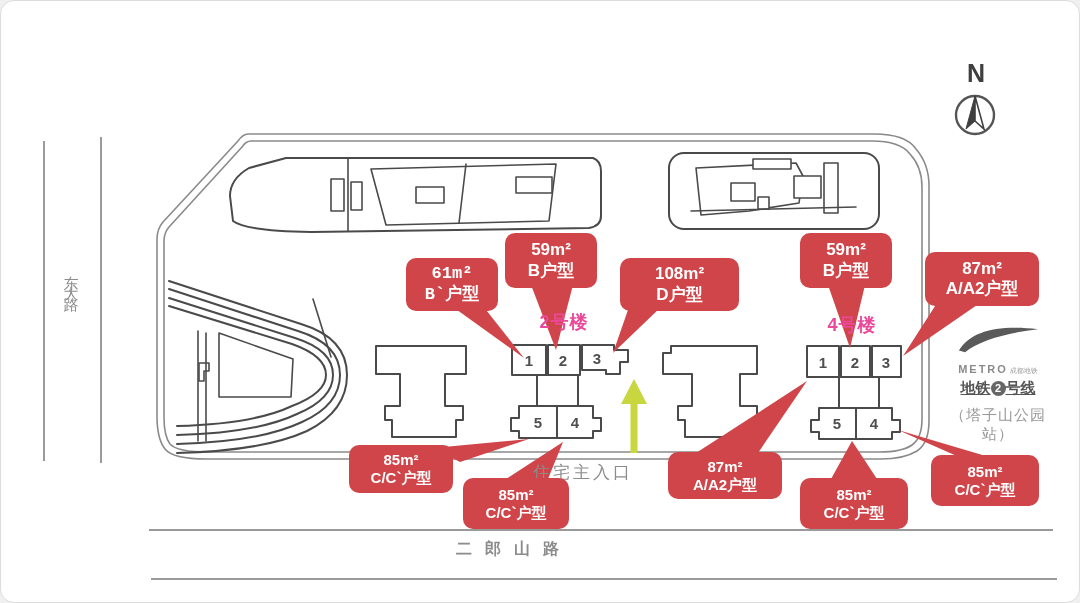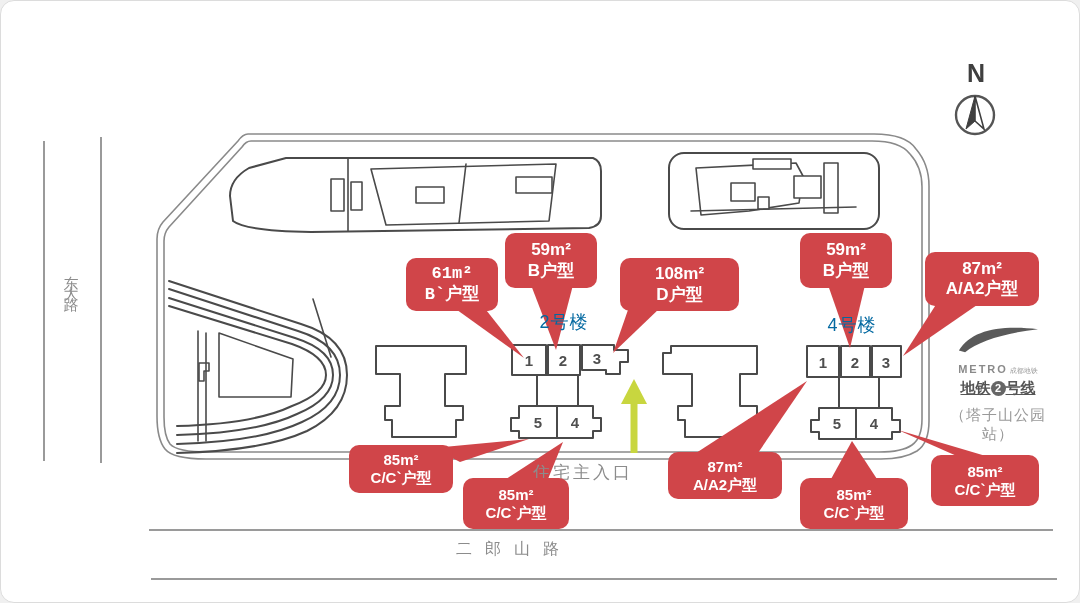--- a/index.html
+++ b/index.html
@@ -31,21 +31,21 @@
   .callout{
     position:absolute;background:var(--callout-red);color:#fff;border-radius:10px;
     display:flex;flex-direction:column;align-items:center;justify-content:center;
     font-weight:bold;line-height:1.18;text-align:center;z-index:3;
   }
   .callout .area{font-size:17px;}
   .callout .htype{font-size:17px;}
   .callout.small .area,.callout.small .htype{font-size:15px;}
 
   .gtxt{position:absolute;color:var(--text-gray);z-index:2;}
-  .bname{position:absolute;color:#0369a1;font-size:18px;font-weight:normal;letter-spacing:1px;z-index:2;text-align:center;}
+  .bname{position:absolute;color:#ec4899;font-size:18px;font-weight:bold;letter-spacing:1px;z-index:2;text-align:center;}
   .unum{position:absolute;transform:translate(-50%,-50%);color:#4f4f4f;font-size:15px;font-weight:bold;z-index:2;}
   .north-n{position:absolute;left:958px;top:58px;width:34px;text-align:center;
     color:#3f3f3f;font-size:25px;font-weight:bold;z-index:2;}
   .vert-road{writing-mode:vertical-rl;letter-spacing:11px;font-size:15px;}
 
   .metro{position:absolute;left:938px;top:322px;width:118px;text-align:center;z-index:2;color:#666;}
   .metro .brand{font-size:11px;font-weight:bold;letter-spacing:2px;color:#8a8a8a;}
   .metro .brand-sub{font-size:7px;color:#9a9a9a;margin-left:2px;}
   .metro .lineRow{font-size:15px;font-weight:bold;color:#555;margin-top:2px;text-decoration:underline;}
   .metro .num{display:inline-block;width:15px;height:15px;line-height:15px;border-radius:50%;
@@ -144,21 +144,21 @@
     <g>
       <circle class="cmp" cx="974" cy="114" r="19"></circle>
       <polygon class="cmp-dark" points="974,95 965,128 974,120"></polygon>
       <polygon class="cmp-light" points="974,95 983,128 974,120"></polygon>
     </g>
   </svg>
 
   <div class="north-n">N</div>
 
   <div class="gtxt vert-road" style="left:60px;top:262px;">东大路</div>
-  <div class="gtxt" style="left:455px;top:538px;font-size:16px;letter-spacing:13px;">二郎山路</div>
+  <div class="gtxt" style="left:455px;top:538px;font-size:16px;letter-spacing:13px;font-weight:bold;">二郎山路</div>
 
   <div class="gtxt" style="left:532px;top:460px;font-size:17px;letter-spacing:3px;">住宅主入口</div>
 
   <div class="bname" style="left:528px;top:309px;width:70px;">2号楼</div>
   <div class="bname" style="left:816px;top:312px;width:70px;">4号楼</div>
 
   <div class="unum" style="left:528px;top:359px;">1</div>
   <div class="unum" style="left:562px;top:359px;">2</div>
   <div class="unum" style="left:596px;top:357px;">3</div>
   <div class="unum" style="left:537px;top:421px;">5</div>

